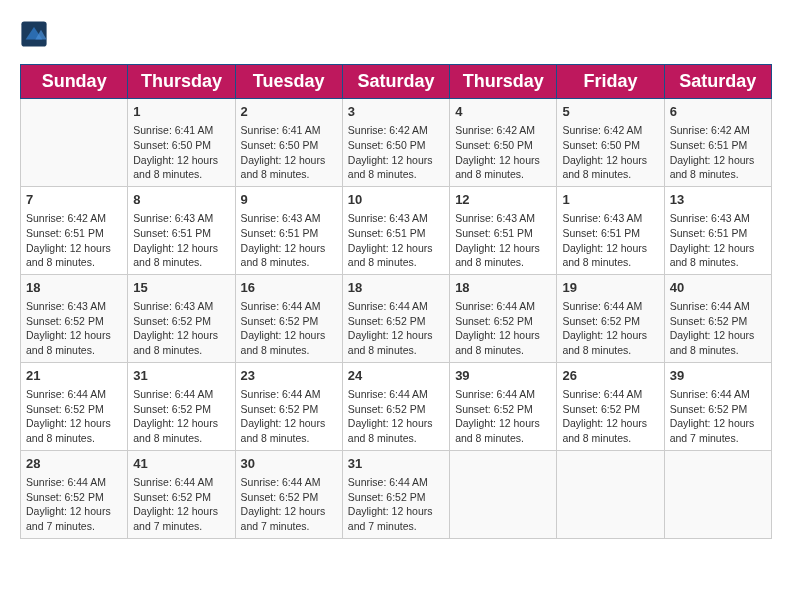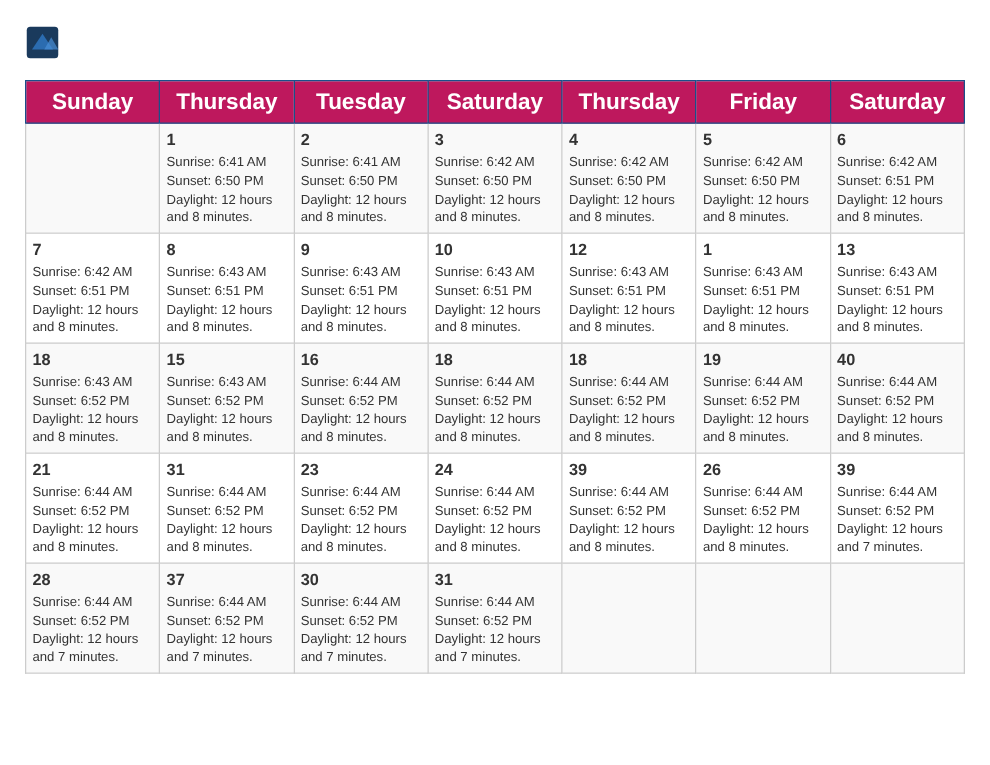--- a/index.html
+++ b/index.html
@@ -322,21 +322,21 @@
       </tr>
       <tr>
         <td>
           <span class="day-number">28</span>
           <div class="day-info">Sunrise: 6:44 AM</div>
           <div class="day-info">Sunset: 6:52 PM</div>
           <div class="day-info">Daylight: 12 hours</div>
           <div class="day-info">and 7 minutes.</div>
         </td>
         <td>
-          <span class="day-number">37</span>
+          <span class="day-number">41</span>
           <div class="day-info">Sunrise: 6:44 AM</div>
           <div class="day-info">Sunset: 6:52 PM</div>
           <div class="day-info">Daylight: 12 hours</div>
           <div class="day-info">and 7 minutes.</div>
         </td>
         <td>
           <span class="day-number">30</span>
           <div class="day-info">Sunrise: 6:44 AM</div>
           <div class="day-info">Sunset: 6:52 PM</div>
           <div class="day-info">Daylight: 12 hours</div>

